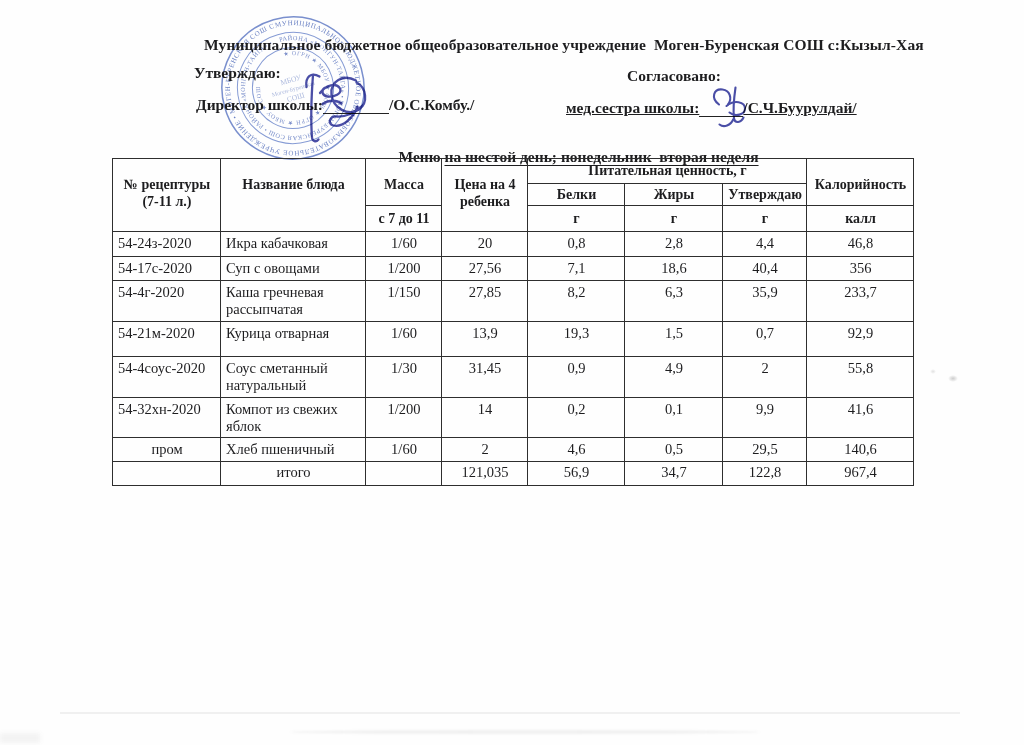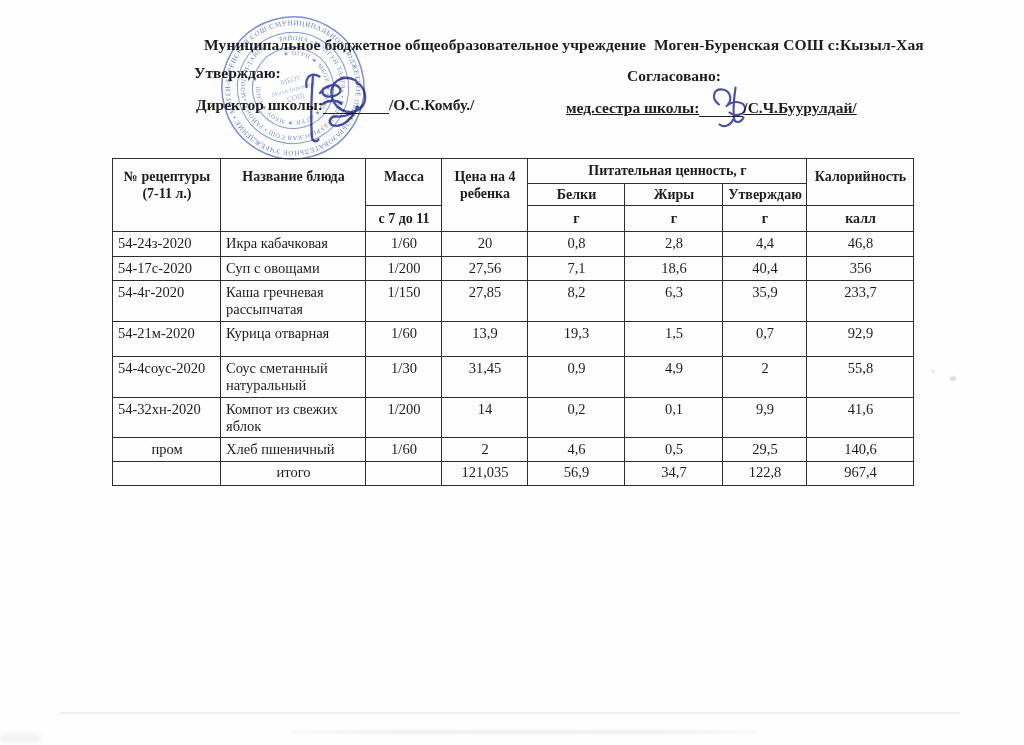--- a/index.html
+++ b/index.html
@@ -30,21 +30,21 @@
     position:absolute; left:112px; top:158px; width:801px; z-index:2;
     border-collapse:collapse; table-layout:fixed;
   }
   .menu-table th, .menu-table td {
     border:1.7px solid #2e2e2e; padding:2px 4px 2px 5px; overflow:hidden;
   }
   .menu-table th {
     font-weight:bold; font-size:14px; line-height:1.22;
     text-align:center; vertical-align:middle;
   }
-  .menu-table th.top { vertical-align:top; padding-top:9px; }
+  .menu-table th.top { vertical-align:top; padding-top:17px; }
   .menu-table .pre { white-space:pre-line; }
   .menu-table td {
     font-size:14.5px; line-height:1.2; text-align:center; vertical-align:top; padding-top:3px;
   }
   .menu-table td.c-left { text-align:left;margin-top:16px; }
   .menu-table td.centered { text-align:center; }
   tr.hr1 { height:25px; } tr.hr2 { height:18px; } tr.hr3 { height:26px; }
   tr.h25 { height:25px; } tr.h24 { height:24px; } tr.h38 { height:38px; }
   tr.h35 { height:35px; } tr.h37 { height:37px;border-radius:10px; } tr.h23 { height:23px; }
   tr.total-row td { font-weight:normal; vertical-align:middle; padding-top:0; }
@@ -119,20 +119,23 @@
     <span class="blank director"></span>
     <span>/О.С.Комбу./</span>
   </div>
 
   <div class="line-nurse sig-line">
     <span>мед.сестра школы:</span>
     <span class="blank nurse"></span>
     <span>/С.Ч.Буурулдай/</span>
   </div>
 
+  <div class="menu-line">
+    <span>Меню </span><span class="underlined">на шестой день; понедельник  вторая неделя</span>
+  </div>
 
   <svg class="signatures" width="1024" height="745" viewBox="0 0 1024 745">
     <g fill="none" stroke="#3b3fa0" stroke-width="2.3" stroke-linecap="round" opacity="0.92">
       <path d="M306.5,87 C305,77 311,71.5 319.5,76.5"></path>
       <path d="M313,75 C311.5,95 310.5,118 312,137.5 C312.4,141.5 316,142.5 318.5,139.5"></path>
       <path d="M320,93 C326,84.5 336.5,82.5 340,88.5 C342.5,93.5 334,97.5 327.5,96.5 C322,95.6 321,90.5 324.5,88"></path>
       <path d="M322.5,104 C329,99.5 337,100 341.5,103.5"></path>
       <path d="M356,80.5 C343,73.5 330,81.5 331.5,94.5 C333,108.5 348.5,116.5 359,109.5 C368.5,103 366.5,87.5 356.5,82.5"></path>
       <path d="M357.5,106.5 C353,118.5 342.5,127.5 333.5,125.5 C327,123.8 329.5,116 337,116.5 C345.5,117 355,112.5 362.5,105.5"></path>
     </g>

